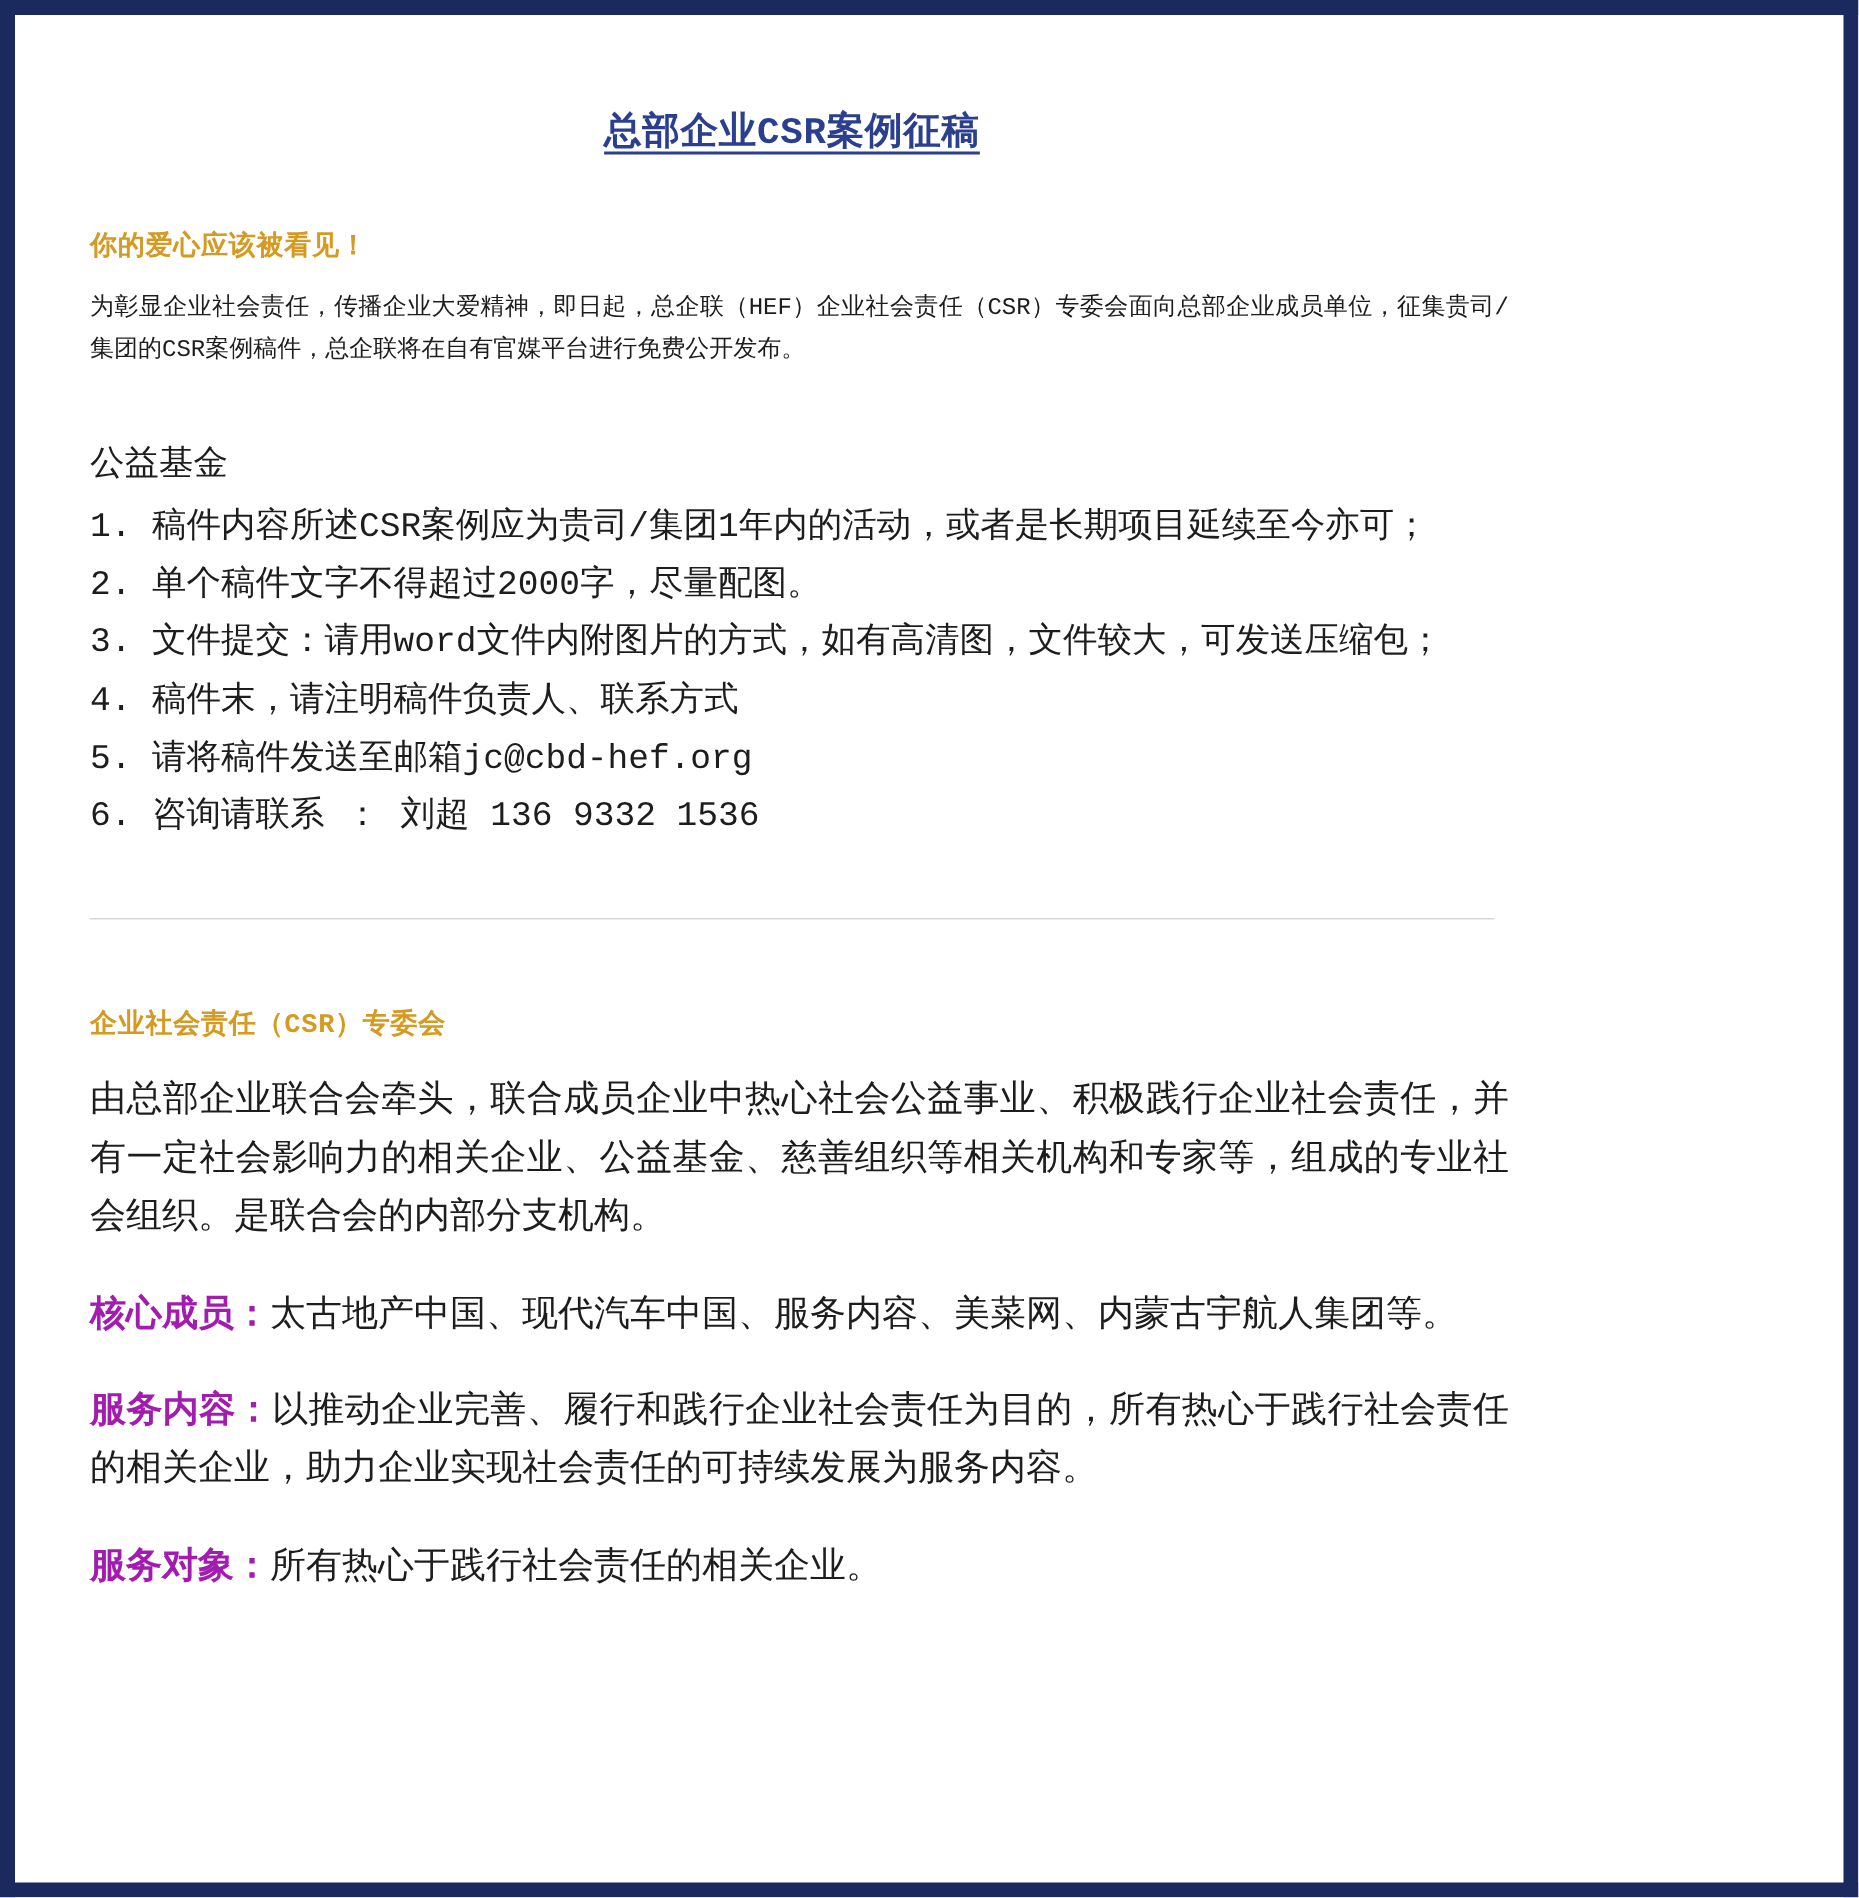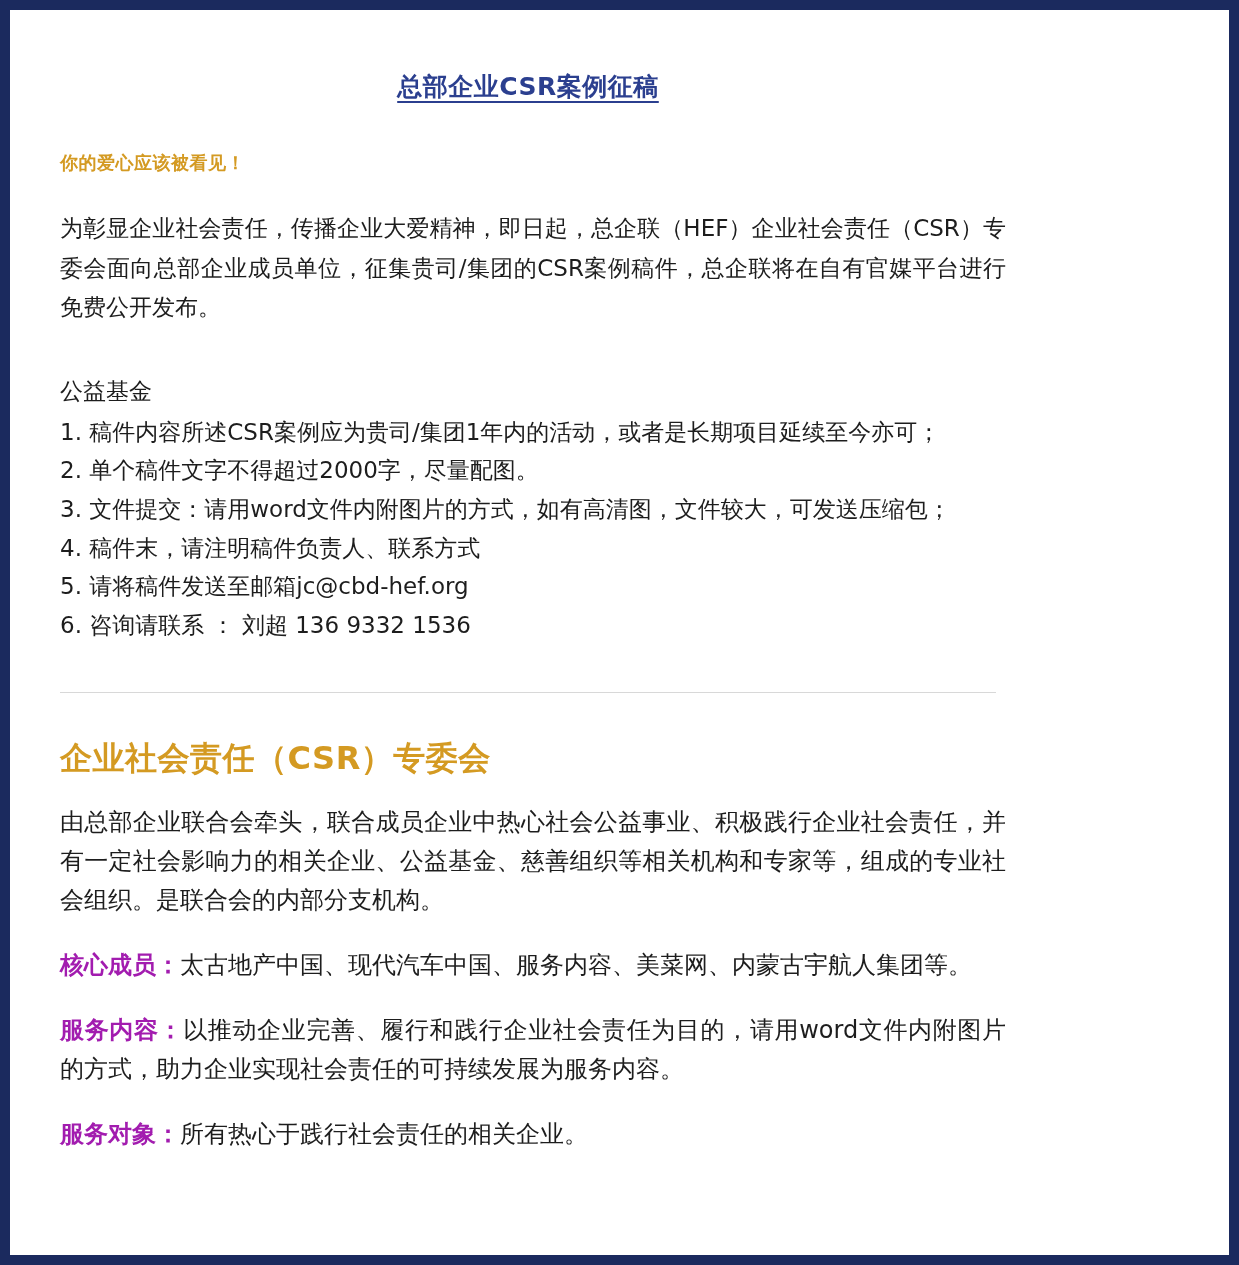--- a/index.html
+++ b/index.html
@@ -39,20 +39,21 @@
   .frame-right { right: 0; }
 
   .content {
     position: absolute;
     left: 10px;
     top: 10px;
     width: 1046px;
     height: 1245px;
     box-sizing: border-box;
     padding: 40px 50px 28px 40px;
+    font-family: Liberation Mono, monospace;
   }
 
   .doc-title {
     text-align: center;
     color: #2b3f8f;
     font-size: 25px;
     font-weight: bold;
     letter-spacing: 0.5px;
     text-decoration: underline;
     text-underline-offset: 6px;
@@ -62,23 +63,23 @@
   .subtitle {
     color: #d49a22;
     font-size: 18px;
     font-weight: bold;
     margin: 48px 0 0 10px;
     letter-spacing: 0.5px;
   }
 
   .para {
     color: #1d1d1d;
-    font-size: 23px;
+    font-size: 16px;
     line-height: 1.72;
-    margin: 34px 0 0 10px;
+    margin: 17px 0 0 10px;
     max-width: 1110px;
     text-align: justify;
   }
 
   .req-head {
     color: #1d1d1d;
     font-size: 23px;
     line-height: 1.7;
     margin: 44px 0 0 10px;
   }
@@ -95,23 +96,23 @@
   }
 
   .divider {
     margin: 48px 10px 0 10px;
     height: 1px;
     background: #d8d8d8;
   }
 
   .section-title {
     color: #d49a22;
-    font-size: 32px;
+    font-size: 18px;
     font-weight: bold;
-    margin: 44px 0 0 10px;
+    margin: 57px 0 0 10px;
     letter-spacing: 0.5px;
   }
 
   .body-para {
     color: #1d1d1d;
     font-size: 24px;
     line-height: 1.62;
     margin: 22px 0 0 10px;
     max-width: 1120px;
     text-align: justify;
@@ -166,21 +167,21 @@
 
     <h2 class="section-title">企业社会责任（CSR）专委会</h2>
 
     <p class="body-para">由总部企业联合会牵头，联合成员企业中热心社会公益事业、积极践行企业社会责任，并有一定社会影响力的相关企业、公益基金、慈善组织等相关机构和专家等，组成的专业社会组织。是联合会的内部分支机构。</p>
 
     <p class="kv">
       <span class="k">核心成员：</span><span class="v">太古地产中国、现代汽车中国、服务内容、美菜网、内蒙古宇航人集团等。</span>
     </p>
 
     <p class="kv">
-      <span class="k">服务内容：</span><span class="v">以推动企业完善、履行和践行企业社会责任为目的，请用word文件内附图片的方式，助力企业实现社会责任的可持续发展为服务内容。</span>
+      <span class="k">服务内容：</span><span class="v">以推动企业完善、履行和践行企业社会责任为目的，所有热心于践行社会责任的相关企业，助力企业实现社会责任的可持续发展为服务内容。</span>
     </p>
 
     <p class="kv">
       <span class="k">服务对象：</span><span class="v">所有热心于践行社会责任的相关企业。</span>
     </p>
 
   </div>
 </div>
 
 </body></html>

